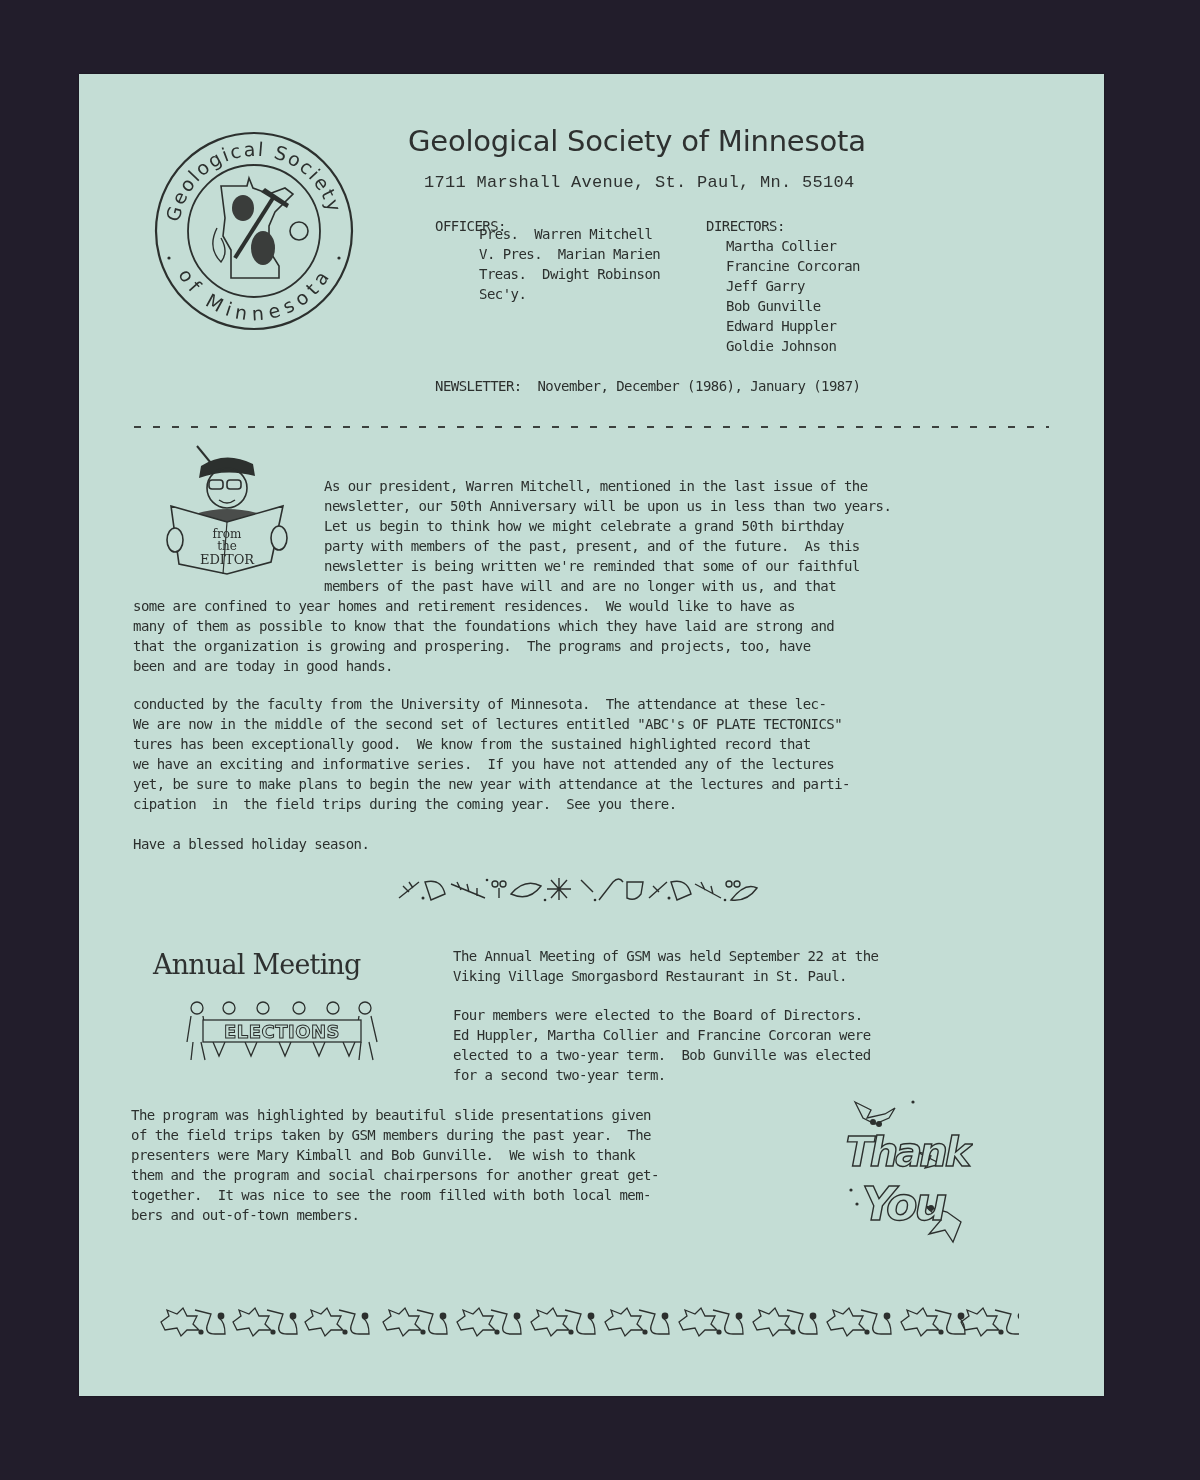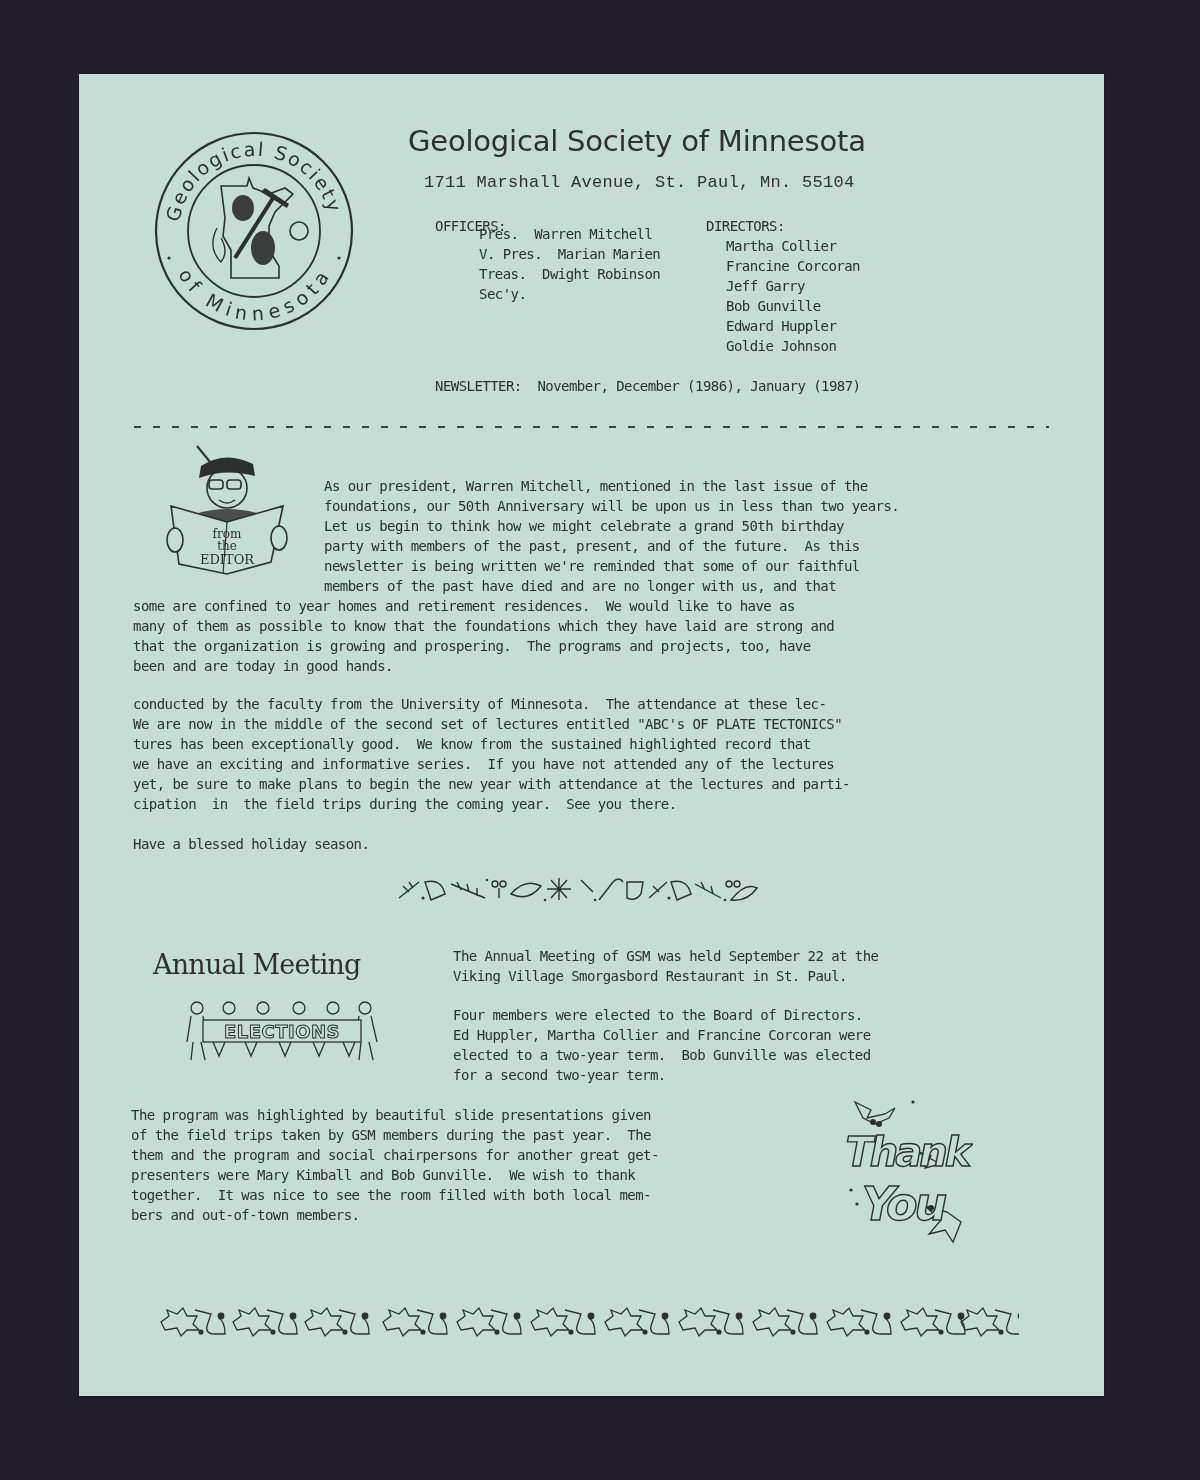--- a/index.html
+++ b/index.html
@@ -113,25 +113,25 @@
       <ellipse cx="14" cy="98" rx="8" ry="12" fill="#c4ddd5" stroke="#2c302e" stroke-width="1.6"></ellipse>
       <ellipse cx="118" cy="96" rx="8" ry="12" fill="#c4ddd5" stroke="#2c302e" stroke-width="1.6"></ellipse>
       <text x="66" y="96" text-anchor="middle" font-family="DejaVu Serif, serif" font-size="12" fill="#2c302e">from</text>
       <text x="66" y="108" text-anchor="middle" font-family="DejaVu Serif, serif" font-size="12" fill="#2c302e">the</text>
       <text x="66" y="122" text-anchor="middle" font-family="DejaVu Serif, serif" font-size="13" fill="#2c302e">EDITOR</text>
     </svg>
   </div>
 
   <div class="abs" style="left:245px;top:402px;">
     <div class="mono">As our president, Warren Mitchell, mentioned in the last issue of the</div>
-    <div class="mono">foundations, our 50th Anniversary will be upon us in less than two years.</div>
+    <div class="mono">newsletter, our 50th Anniversary will be upon us in less than two years.</div>
     <div class="mono">Let us begin to think how we might celebrate a grand 50th birthday</div>
     <div class="mono">party with members of the past, present, and of the future.  As this</div>
     <div class="mono">newsletter is being written we're reminded that some of our faithful</div>
-    <div class="mono">members of the past have died and are no longer with us, and that</div>
+    <div class="mono">members of the past have will and are no longer with us, and that</div>
   </div>
   <div class="abs" style="left:54px;top:522px;">
     <div class="mono">some are confined to year homes and retirement residences.  We would like to have as</div>
     <div class="mono">many of them as possible to know that the foundations which they have laid are strong and</div>
     <div class="mono">that the organization is growing and prospering.  The programs and projects, too, have</div>
     <div class="mono">been and are today in good hands.</div>
   </div>
 
   <div class="abs" style="left:54px;top:620px;">
     <div class="mono">conducted by the faculty from the University of Minnesota.  The attendance at these lec-</div>
@@ -203,22 +203,22 @@
   <div class="abs" style="left:374px;top:931px;">
     <div class="mono">Four members were elected to the Board of Directors.</div>
     <div class="mono">Ed Huppler, Martha Collier and Francine Corcoran were</div>
     <div class="mono">elected to a two-year term.  Bob Gunville was elected</div>
     <div class="mono">for a second two-year term.</div>
   </div>
 
   <div class="abs" style="left:52px;top:1031px;">
     <div class="mono">The program was highlighted by beautiful slide presentations given</div>
     <div class="mono">of the field trips taken by GSM members during the past year.  The</div>
+    <div class="mono">presenters were Mary Kimball and Bob Gunville.  We wish to thank</div>
     <div class="mono">them and the program and social chairpersons for another great get-</div>
-    <div class="mono">presenters were Mary Kimball and Bob Gunville.  We wish to thank</div>
     <div class="mono">together.  It was nice to see the room filled with both local mem-</div>
     <div class="mono">bers and out-of-town members.</div>
   </div>
 
   <div class="abs" style="left:762px;top:1020px;width:132px;height:160px;">
     <svg width="132" height="160" viewBox="0 0 132 160">
       <g fill="none" stroke="#2c302e" stroke-width="1.3">
         <path d="M 14 8 L 30 16 L 26 24 L 44 20 L 54 14 L 48 24 L 34 30 L 22 24 Z"></path>
         <path d="M 84 112 L 100 126 L 88 140 L 104 136 L 112 148 L 120 128 L 106 118 Z"></path>
         <path d="M 72 56 L 90 62 L 84 74 L 100 70 Z"></path>

